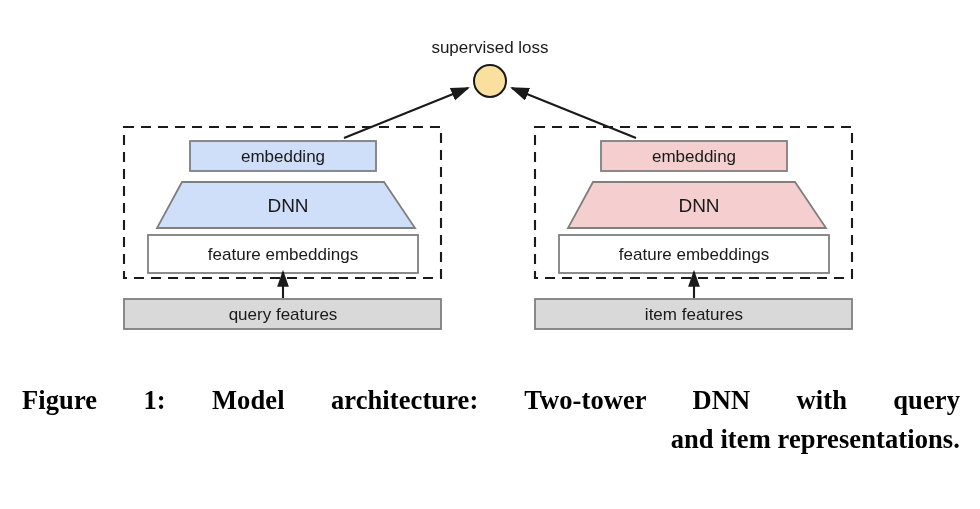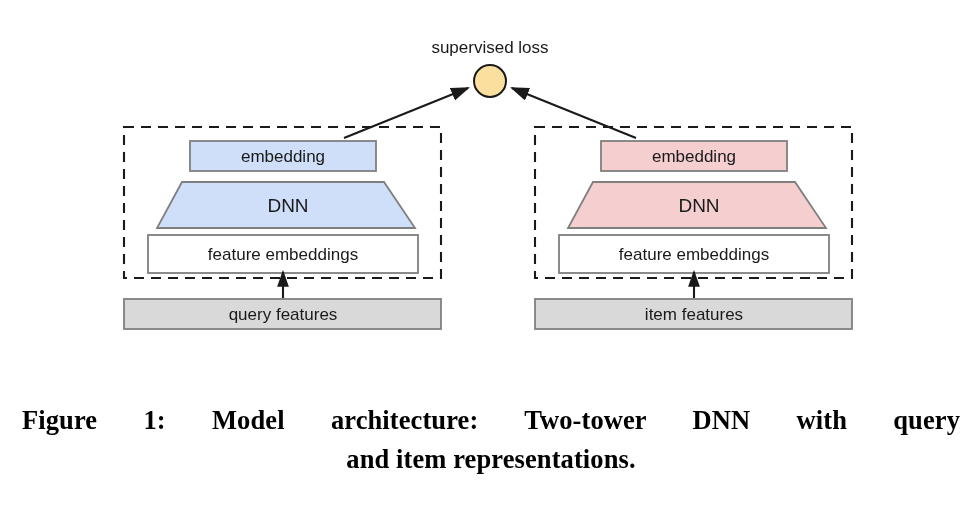--- a/index.html
+++ b/index.html
@@ -45,25 +45,24 @@
     line-height: 39px;
     color: #000000;
     text-align: justify;
     text-justify: inter-word;
     letter-spacing: 0.1px;
   }
   #caption .cap-line-1 {
     display: block;
     text-align: justify;
     text-align-last: justify;
-    margin-top: 20px;
   }
   #caption .cap-line-2 {
     display: block;
-    text-align: center;
+    text-align: right;
   }
 </style>
 </head>
 <body>
 
 <svg id="figure-canvas" viewBox="0 0 980 360" xmlns="http://www.w3.org/2000/svg">
 
   <defs>
     <marker id="arrowhead" markerWidth="9" markerHeight="9" refX="8" refY="3.2" orient="auto" markerUnits="strokeWidth">
       <path d="M0,0 L9,3.2 L0,6.4 z" fill="#1a1a1a"></path>

